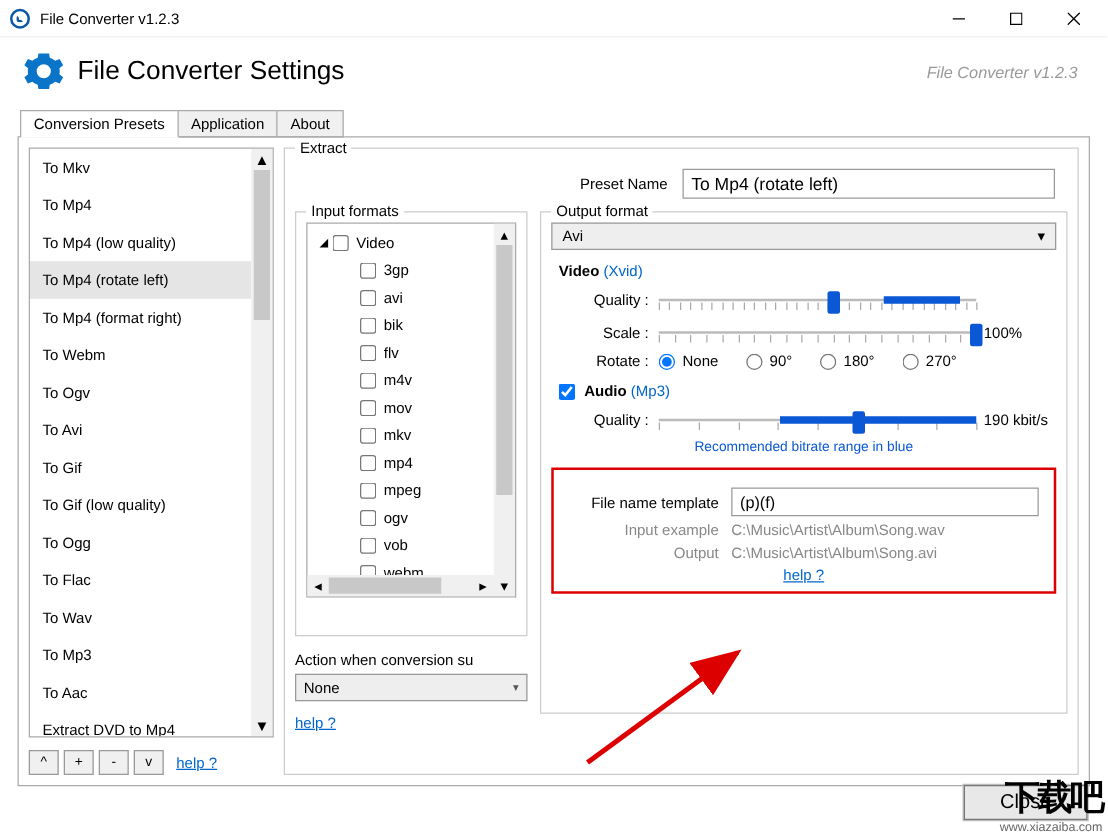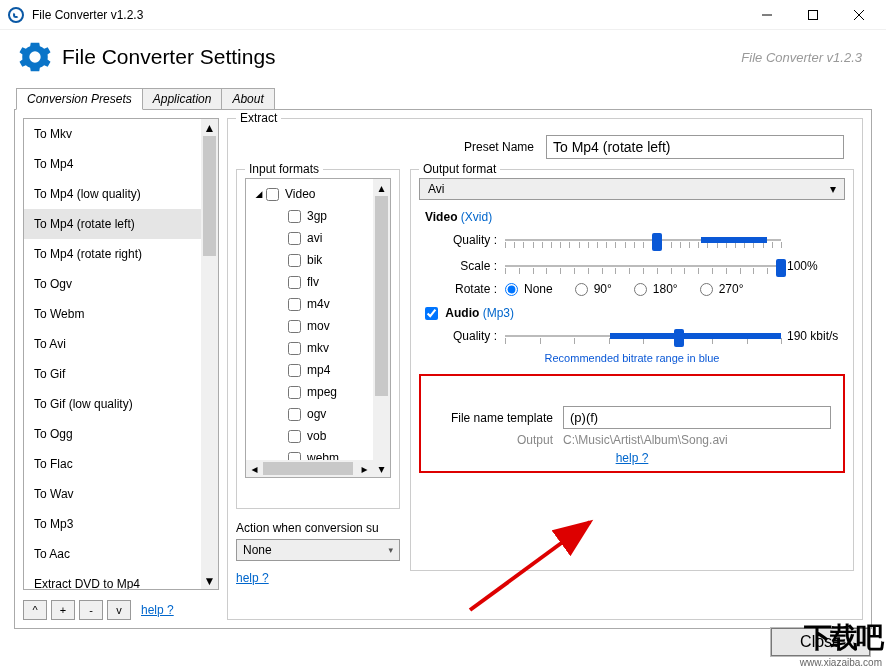--- a/index.html
+++ b/index.html
@@ -15,21 +15,21 @@
 .titlebar .winbtn svg { width:10px; height:10px; }
 
 
 .header { padding: 10px 24px 14px 18px; display:flex; align-items:center; }
 .header .gear { width:34px; height:34px; margin-right:10px; }
 .header h1 { font-size:21px; font-weight:400; color:#000; flex:1; }
 .header .version { color:#999; font-style:italic; font-size:13px; }
 
 
 .tabs { display:flex; margin-left:16px; }
-.tab { border:1px solid #aaa; padding:3px 10px; font-size:12px; background:#f0f0f0; margin-right:-1px; position:relative;font-style:italic; }
+.tab { border:1px solid #aaa; padding:3px 10px; font-size:12px; background:#f0f0f0; margin-right:-1px; position:relative; }
 .tab.active { background:#fff; border-bottom-color:#fff; z-index:2; }
 .tabframe { border:1px solid #aaa; margin:0 14px 0 14px; height:520px; position:relative; top:-1px; padding:8px; }
 
 
 .cols { display:flex; height:100%; gap:8px; }
 .left { width:196px; display:flex; flex-direction:column; }
 .right { flex:1; }
 
 
 .presetlist { border:1px solid #aaa; flex:1; overflow:hidden; position:relative; background:#fff; }
@@ -43,21 +43,21 @@
 .vscroll .arr.bot { bottom:0; }
 
 .listbtns { display:flex; gap:4px; margin-top:10px; align-items:center; }
 .listbtns button { width:24px; height:20px; border:1px solid #999; background:#f0f0f0; font-size:11px; }
 .listbtns .help { margin-left:6px; color:#0066cc; text-decoration:underline; cursor:pointer; }
 
 
 .fieldset { border:1px solid #ccc; padding:8px 8px 8px 8px; margin-bottom:8px; position:relative; }
 .fieldset .legend { position:absolute; top:-8px; left:8px; background:#fff; padding:0 4px; font-size:12px; }
 .right .cols2 { display:flex; gap:10px; height:402px; }
-.right .cols2 .inputformats { width:164px; }
+.right .cols2 .inputformats { width:186px; }
 .right .cols2 .outputformat { flex:1; }
 
 .presetname-row { display:flex; align-items:center; padding:8px 10px 10px 10px;justify-content:center; }
 .presetname-row .lbl { width:300px; text-align:right; padding-right:12px; font-size:12px; }
 .presetname-row input { flex:1; border:1px solid #999; padding:3px 6px; font-size:14px; }
 
 
 .tree { border:1px solid #aaa; height:300px; position:relative; background:#fff; }
 .tree-inner { position:absolute; inset:0 17px 17px 0; overflow:hidden; padding:4px 0 0 8px; }
 .tree-node { display:flex; align-items:center; font-size:12px; height:22px; }
@@ -91,21 +91,21 @@
 .slider .ticks { position:absolute; left:0; right:0; top:5px; height:10px; }
 .slider .ticks span { position:absolute; width:1px; height:6px; background:#aaa; top:7px; }
 .slider .blue { position:absolute; top:7px; height:6px; background:#0a58d6; }
 .slider .thumb { position:absolute; top:3px; width:10px; height:18px; background:#0a58d6; border-radius:2px; transform:translateX(-50%); }
 
 .radios { display:flex; gap:22px; }
 .radios label { display:flex; align-items:center; gap:6px; font-size:12px; }
 .rec-note { text-align:center; color:#0a58d6; font-size:11px; margin-top:2px; }
 
 
-.fname-box { border:2px solid #d00; padding:26px 12px 6px 12px; margin-top:10px; }
+.fname-box { border:2px solid #d00; padding:10px 12px 6px 12px; margin-top:10px; }
 .fname-row { display:flex; align-items:center; margin:4px 0; }
 .fname-row .flbl { width:130px; text-align:right; padding-right:10px; font-size:12px; }
 .fname-row .flbl.grey { color:#888; }
 .fname-row input { flex:1; border:1px solid #999; padding:3px 6px; font-size:13px; }
 .fname-row .fval { flex:1; color:#888; font-size:12px; }
 .fname-help { text-align:center; }
 .fname-help a { color:#0066cc; text-decoration:underline; font-size:12px; }
 
 
 .arrow-overlay { position:absolute; pointer-events:none; }
@@ -162,23 +162,23 @@
 <div class="tabframe">
   <div class="cols">
 
     <div class="left">
       <div class="presetlist">
         <div class="items" id="preset-items">
             <div class="item">To Mkv</div>
             <div class="item">To Mp4</div>
             <div class="item">To Mp4 (low quality)</div>
             <div class="item selected">To Mp4 (rotate left)</div>
-            <div class="item">To Mp4 (rotate right)</div>
+            <div class="item">To Mp4 (format right)</div>
+            <div class="item">To Webm</div>
             <div class="item">To Ogv</div>
-            <div class="item">To Webm</div>
             <div class="item">To Avi</div>
             <div class="item">To Gif</div>
             <div class="item">To Gif (low quality)</div>
             <div class="item">To Ogg</div>
             <div class="item">To Flac</div>
             <div class="item">To Wav</div>
             <div class="item">To Mp3</div>
             <div class="item">To Aac</div>
             <div class="item">Extract DVD to Mp4</div>
           </div>
@@ -445,20 +445,24 @@
                 <div class="rval">190 kbit/s</div>
               </div>
               <div class="rec-note">Recommended bitrate range in blue</div>
 
               <div class="fname-box">
                 <div class="fname-row">
                   <div class="flbl">File name template</div>
                   <input type="text" value="(p)(f)" style="">
                 </div>
                 <div class="fname-row">
+                  <div class="flbl grey">Input example</div>
+                  <div class="fval">C:\Music\Artist\Album\Song.wav</div>
+                </div>
+                <div class="fname-row">
                   <div class="flbl grey">Output</div>
                   <div class="fval">C:\Music\Artist\Album\Song.avi</div>
                 </div>
                 <div class="fname-help"><a>help ?</a></div>
               </div>
 
             </div>
           </div>
         </div>
       </div>

